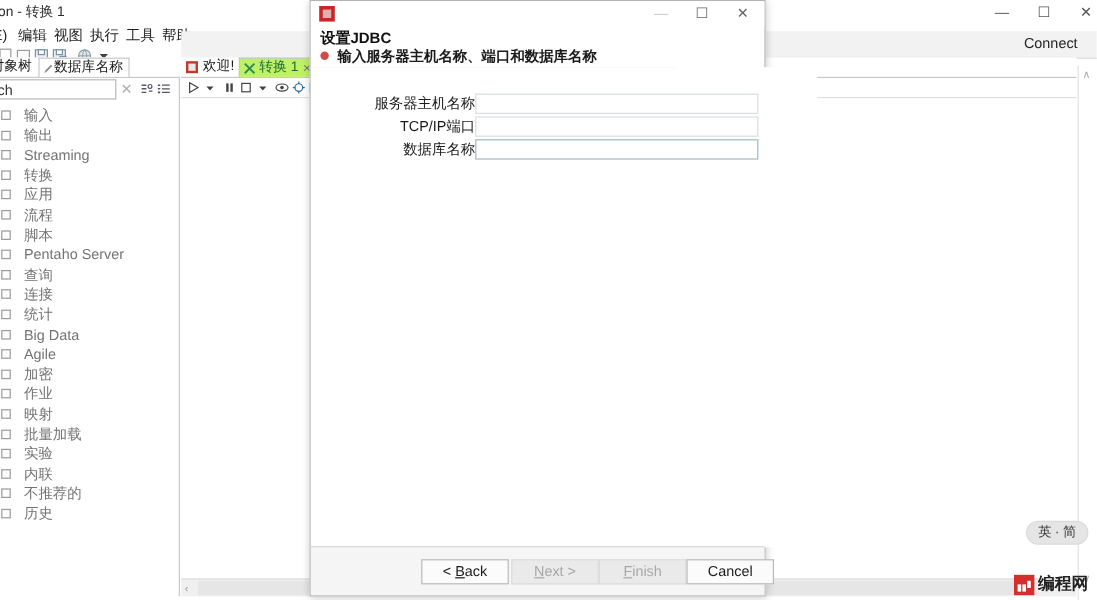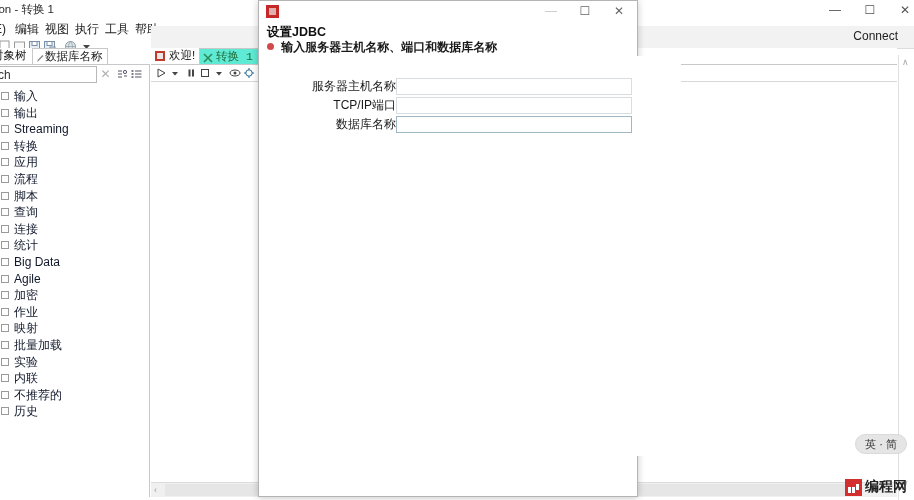--- a/index.html
+++ b/index.html
@@ -161,23 +161,23 @@
     position: absolute;
     left: 0; top: 40px;
     width: 150px;
     height: 400px;
     overflow: hidden;
   }
   .tree-item {
     position: relative;
     height: 16.6px;
     line-height: 16.6px;
-    padding-left: 14px;
-    font-size: 12px;
-    color: #0f172a;
+    padding-left: 20px;
+    font-size: 12px;
+    color: #737373;
     white-space: nowrap;
   }
   .tree-item .node-icon {
     position: absolute;
     left: 1px; top: 4px;
     width: 8px; height: 8px;
     border: 1px solid #9a9a9a;
     background: #fdfdfd;
     box-sizing: border-box;
   }
@@ -214,27 +214,26 @@
     background: #c0392b;
   }
   #mtab-welcome .ticon::after {
     content: "";
     position: absolute; left: 2px; top: 2px;
     width: 6px; height: 6px;
     background: #e8e8e8;
   }
   #mtab-trans {
     left: 48px;
-    background: #5eead4;
+    background: #bef264;
     border-left: 1px solid #c8c8c8;
     border-right: 1px solid #c8c8c8;
     border-top: 1px solid #c8c8c8;
     padding-right: 14px;
     color: #1f6b3a;
-    font-family: Liberation Mono, monospace;
   }
   #mtab-trans .ticon {
     position: absolute; left: 3px; top: 3px;
     width: 10px; height: 10px;
   }
   #mtab-trans .tclose {
     position: absolute; right: 3px; top: 1px;
     font-size: 9px; color: #777;
   }
 
@@ -599,20 +598,21 @@
     </div>
 
     <div id="core-tree">
         <div class="tree-item"><span class="node-icon"></span><span>输入</span></div>
         <div class="tree-item"><span class="node-icon"></span><span>输出</span></div>
         <div class="tree-item"><span class="node-icon"></span><span>Streaming</span></div>
         <div class="tree-item"><span class="node-icon"></span><span>转换</span></div>
         <div class="tree-item"><span class="node-icon"></span><span>应用</span></div>
         <div class="tree-item"><span class="node-icon"></span><span>流程</span></div>
         <div class="tree-item"><span class="node-icon"></span><span>脚本</span></div>
+        <div class="tree-item"><span class="node-icon"></span><span>Pentaho Server</span></div>
         <div class="tree-item"><span class="node-icon"></span><span>查询</span></div>
         <div class="tree-item"><span class="node-icon"></span><span>连接</span></div>
         <div class="tree-item"><span class="node-icon"></span><span>统计</span></div>
         <div class="tree-item"><span class="node-icon"></span><span>Big Data</span></div>
         <div class="tree-item"><span class="node-icon"></span><span>Agile</span></div>
         <div class="tree-item"><span class="node-icon"></span><span>加密</span></div>
         <div class="tree-item"><span class="node-icon"></span><span>作业</span></div>
         <div class="tree-item"><span class="node-icon"></span><span>映射</span></div>
         <div class="tree-item"><span class="node-icon"></span><span>批量加载</span></div>
         <div class="tree-item"><span class="node-icon"></span><span>实验</span></div>
@@ -737,15 +737,21 @@
       <div class="form-row" style="top:41px">
         <div class="form-label">TCP/IP端口</div>
         <input class="form-input" type="text" value="" style="">
       </div>
       <div class="form-row" style="top:60px">
         <div class="form-label">数据库名称</div>
         <input class="form-input focused" type="text" autofocus="" value="" style="">
       </div>
     </div>
 
+    <div id="dlg-footer">
+      <button class="dlg-btn" id="btn-back">&lt; <span class="uline">B</span>ack</button>
+      <button class="dlg-btn disabled" id="btn-next" disabled=""><span class="uline">N</span>ext &gt;</button>
+      <button class="dlg-btn disabled" id="btn-finish" disabled=""><span class="uline">F</span>inish</button>
+      <button class="dlg-btn" id="btn-cancel">Cancel</button>
+    </div>
   </div>
 
 </div>
 
 </body></html>

